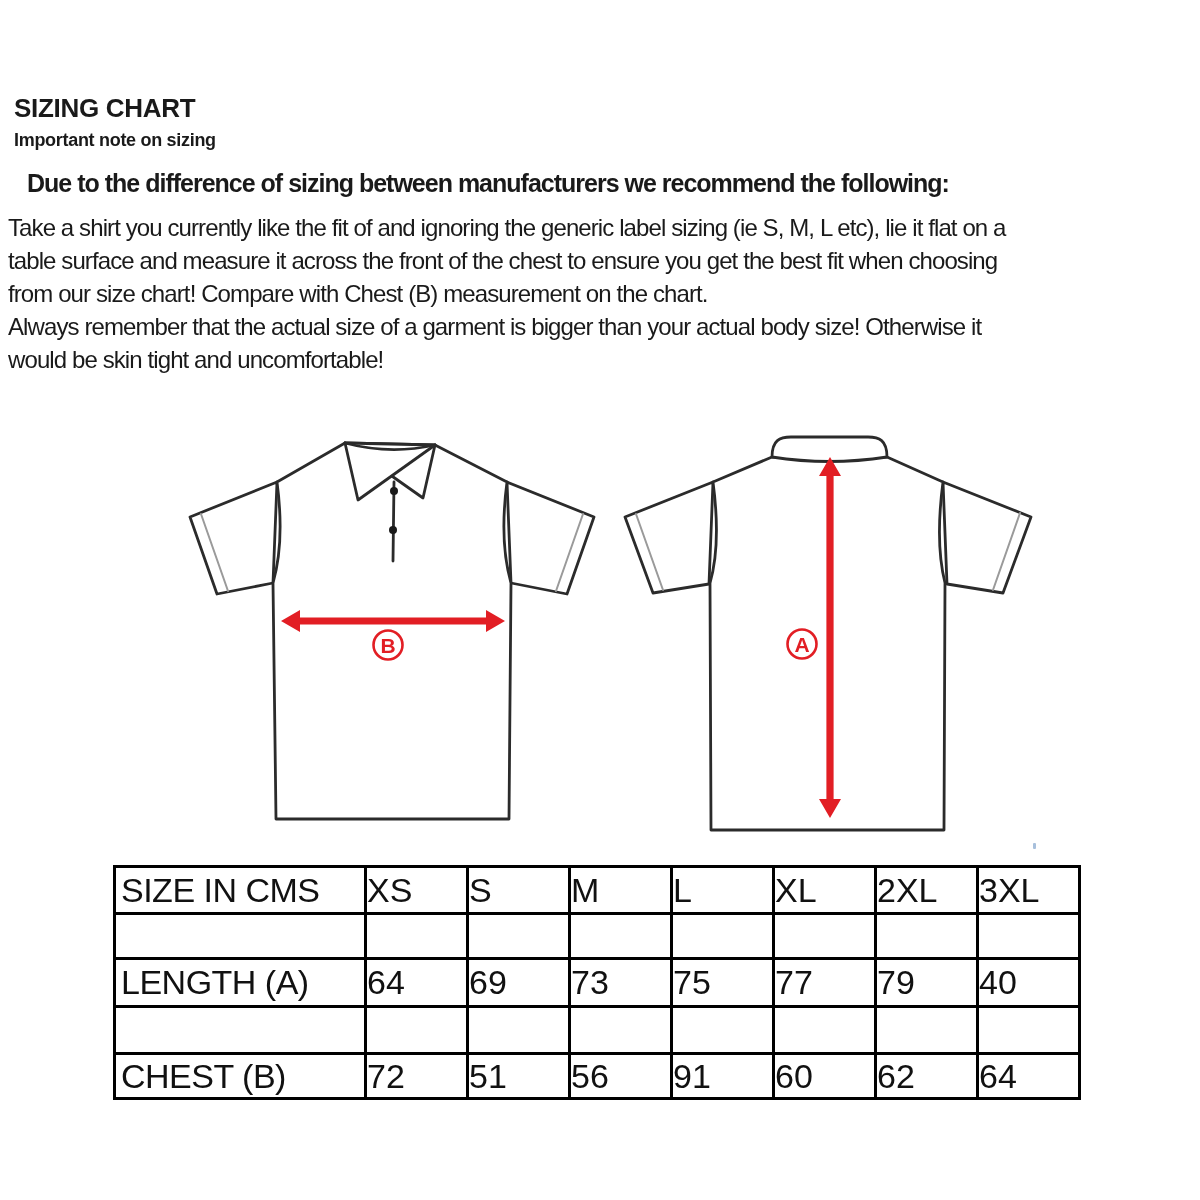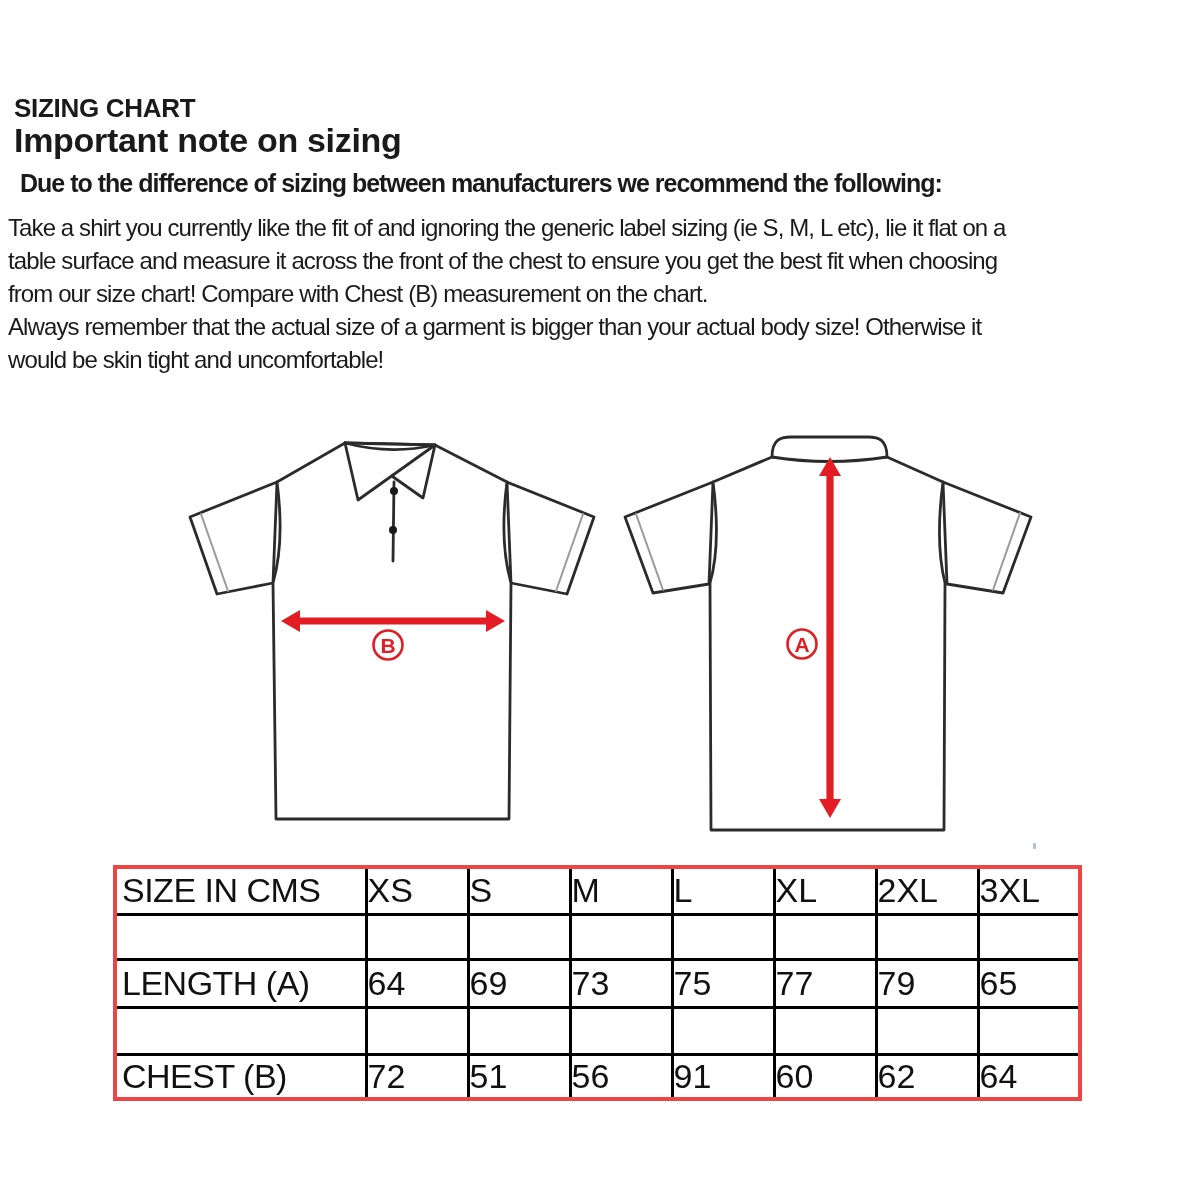--- a/index.html
+++ b/index.html
@@ -12,45 +12,45 @@
     overflow:hidden;
   }
   .page-title {
     position:absolute; left:14px; top:92px;
     font-size:26px; font-weight:bold; letter-spacing:-0.3px; line-height:32px;
     white-space:pre;
     text-align:center;
   }
   .page-subtitle {
     position:absolute; left:14px; top:124px;
-    font-size:34px; font-weight:bold; letter-spacing:-0.3px; line-height:32px;
+    font-size:18px; font-weight:bold; letter-spacing:-0.3px; line-height:32px;
   }
   .lead-text {
-    position:absolute; left:20px; top:169px;
+    position:absolute; left:27px; top:169px;
     font-size:25px; font-weight:bold; letter-spacing:-1px;
   }
   .body-text {
     position:absolute; left:8px; top:211px; width:1180px;
     font-size:24px; letter-spacing:-0.9px; line-height:33px;
     white-space:pre-line;
   }
   .shirt-diagram { position:absolute; left:0; top:420px; }
   .badge-letter {
     font-family:"Liberation Sans", sans-serif;
     font-size:21px; font-weight:bold;
     text-anchor:middle;
   }
   .stray-mark {
     position:absolute; left:1033px; top:843px;
     width:3px; height:6px; background:#a8c0dc; border-radius:1px;
   }
   table.size-table {
     position:absolute; left:113px; top:865px;
     border-collapse:collapse;
-    border:4px solid #ef4444;
+    border:1px solid #ef4444;
     table-layout:fixed;
     font-family:"Liberation Sans", sans-serif;
   }
   table.size-table td, table.size-table th {
     border:3px solid #000;
     font-size:34px; font-weight:normal;
     color:#111;
     text-align:left;
     vertical-align:middle;
     padding:0;
@@ -165,21 +165,21 @@
         <td></td>
       </tr>
       <tr class="r-length">
         <td class="row-label">LENGTH (A)</td>
         <td>64</td>
         <td>69</td>
         <td>73</td>
         <td>75</td>
         <td>77</td>
         <td>79</td>
-        <td>65</td>
+        <td>40</td>
       </tr>
       <tr class="r-empty2">
         <td class="row-label"></td>
         <td></td>
         <td></td>
         <td></td>
         <td></td>
         <td></td>
         <td></td>
         <td></td>

